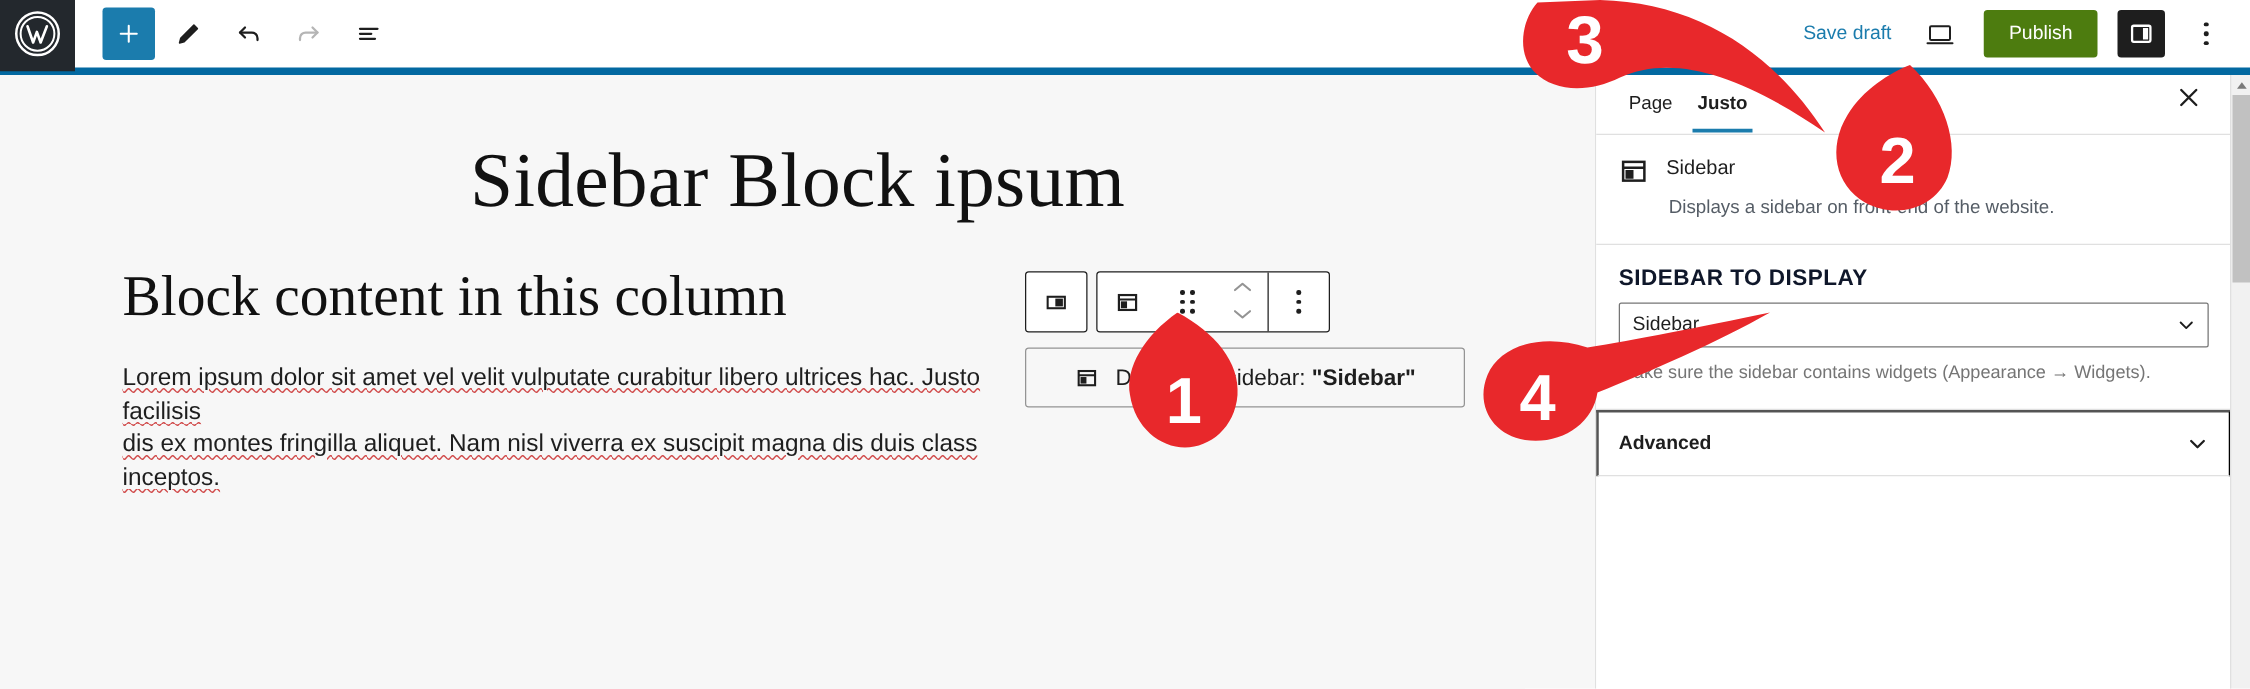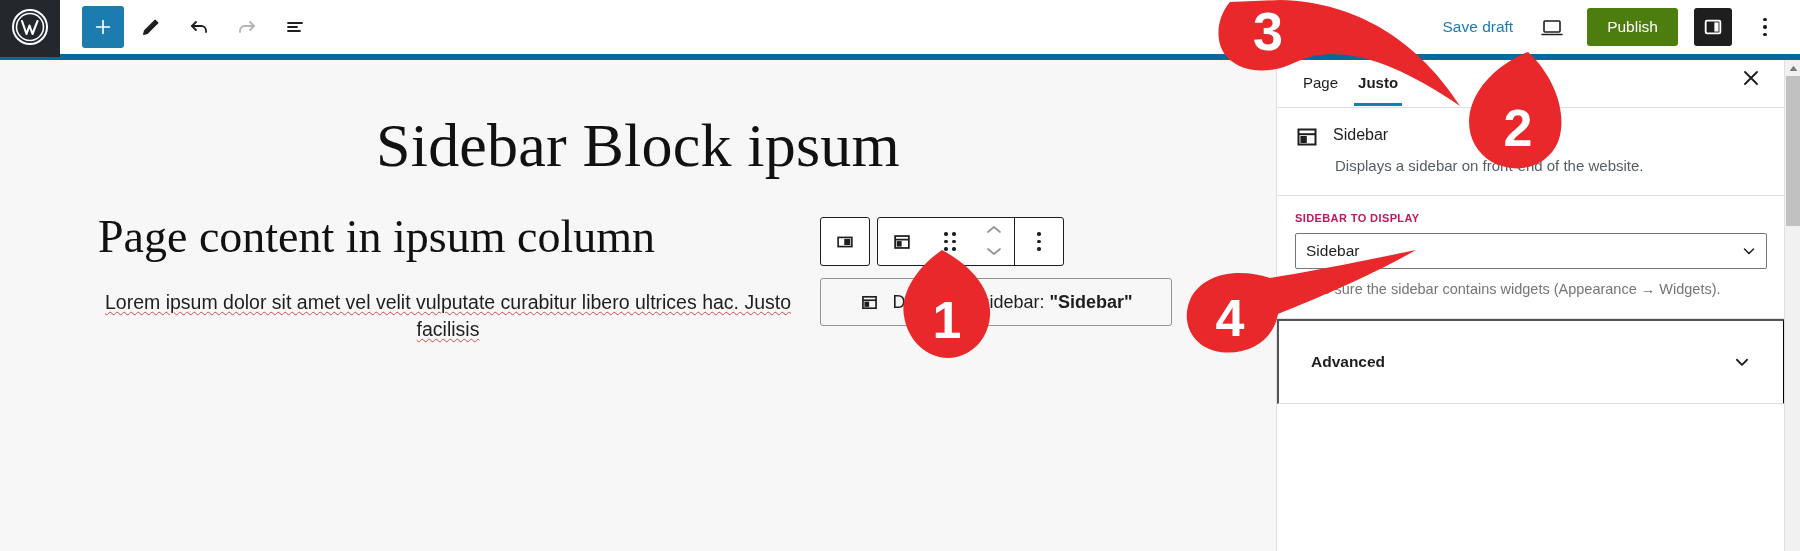--- a/index.html
+++ b/index.html
@@ -74,21 +74,21 @@
   }
   .content-col {
     position: absolute; left: 98px; top: 150px; width: 700px;
   }
   .heading2 {
     font-family: "Liberation Serif", serif;
     font-size: 46px; font-weight: 400; color: #111; margin-bottom: 26px;
   }
   .body-para {
     font-size: 19.5px; line-height: 1.37; color: #1e1e1e;
-    text-align: center;
+    text-align: left;
   }
   .sp { text-decoration: underline; text-decoration-style: wavy;
         text-decoration-color: #d14b4b; text-decoration-thickness: 1px;
         text-underline-offset: 2px; }
 
   
   .block-toolbar {
     position: absolute; left: 820px; top: 157px;
     display: flex; align-items: center; gap: 7px;
   }
@@ -139,37 +139,37 @@
     align-items: center; justify-content: center; background: none;
     border: none; cursor: pointer;
   }
   .panel { padding: 16px 18px 18px 18px; border-bottom: 1px solid #e0e0e0; }
   .panel-head { display: flex; align-items: flex-start; gap: 14px; }
   .panel-title { font-size: 16px; color: #1e1e1e; line-height: 1.4; }
   .panel-desc { font-size: 15px; color: #555d66; line-height: 1.45; margin-top: 6px; }
   .panel-body { padding-left: 40px; }
 
   .field-label {
-    font-size: 11px; font-weight: 700; letter-spacing: 0.4px;
-    text-transform: uppercase; color: #be185d; margin-bottom: 9px;
+    font-size: 18px; font-weight: 700; letter-spacing: 0.4px;
+    text-transform: uppercase; color: #0f172a; margin-bottom: 9px;
   }
   .select-wrap { position: relative; }
   .fake-select {
     width: 100%; height: 36px; border: 1px solid #757575; border-radius: 2px;
     background: #fff; font-size: 15.5px; color: #1e1e1e; font-family: inherit;
     padding: 0 34px 0 10px; display: flex; align-items: center; cursor: pointer;
   }
   .select-chev {
     position: absolute; right: 10px; top: 50%; transform: translateY(-50%);
     pointer-events: none;
   }
   .help-text { font-size: 14.5px; color: #757575; line-height: 1.45; margin-top: 10px; }
 
   .accordion {
-    padding: 32px; display: flex; align-items: center;
+    padding: 16px; display: flex; align-items: center;
     border-bottom: 1px solid #e0e0e0; cursor: pointer;
     background: none; width: 100%; font-family: inherit;
   }
   .accordion-label { font-size: 15.5px; font-weight: 700; color: #1e1e1e; }
   .accordion-chev { margin-left: auto; }
 
   
   .scrollbar {
     position: absolute; right: 0; top: 60px; width: 16px; height: 491px;
     background: #f1f1f1; border-left: 1px solid #e0e0e0;
@@ -260,23 +260,24 @@
         </span>
       </button>
     </div>
   </div>
 
   <div class="canvas">
 
     <div class="post-title">Sidebar Block ipsum</div>
 
     <div class="content-col">
-      <div class="heading2">Page content in ipsum column</div>
+      <div class="heading2">Block content in this column</div>
       <div class="body-para">
         <div><span class="sp">Lorem ipsum dolor sit amet vel velit vulputate curabitur libero ultrices hac. Justo facilisis</span></div>
+        <div><span class="sp">dis ex montes fringilla aliquet. Nam nisl viverra ex suscipit magna dis duis class inceptos.</span></div>
       </div>
     </div>
 
     <div class="block-toolbar">
       <div class="bt-group">
         <button class="bt-item">
           <svg width="22" height="22" viewBox="0 0 24 24">
             <rect x="4.5" y="7" width="15" height="10" fill="none" stroke="#1e1e1e" stroke-width="1.8"></rect>
             <rect x="11.2" y="8.6" width="6.6" height="6.8" fill="#1e1e1e"></rect>
           </svg>

